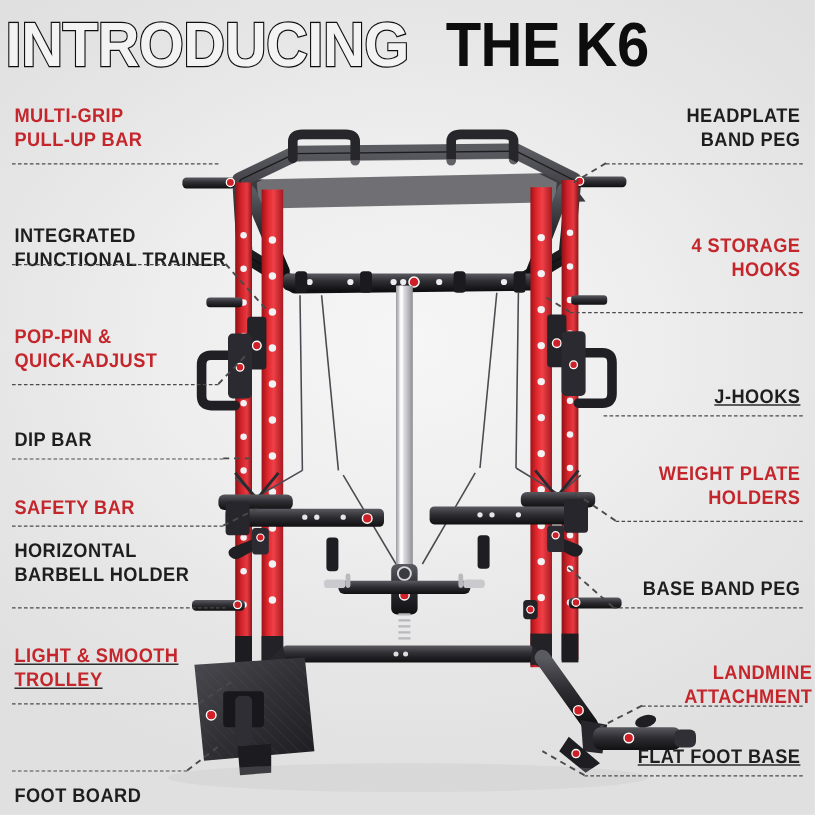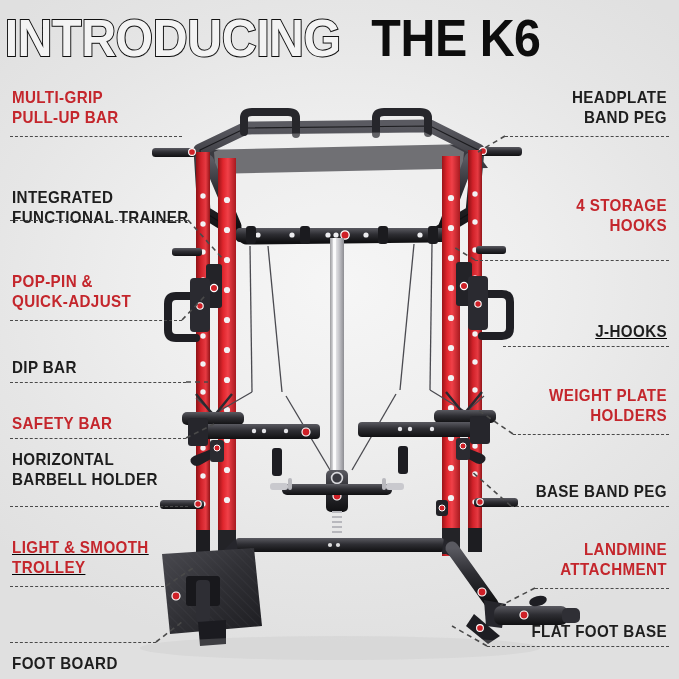--- a/index.html
+++ b/index.html
@@ -418,24 +418,24 @@
       <div class="rule" style="left: 503px; top: 346px; width: 166px;"></div>
       <div class="callout right c-red" style="left: 0px; width: 667px; top: 386px;">
         <div class="lab">WEIGHT PLATE
 HOLDERS</div>
       </div>
       <div class="rule" style="left: 513px; top: 434px; width: 156px;"></div>
       <div class="callout right c-dark" style="left: 0px; width: 667px; top: 482px;">
         <div class="lab">BASE BAND PEG</div>
       </div>
       <div class="rule" style="left: 511px; top: 506px; width: 158px;"></div>
-      <div class="callout right c-red" style="left: 0px; width: 667px; top: 540px;">
+      <div class="callout right c-red" style="left: 0px; width: 667px; top: 552px; padding-left: 10px;">
         <div class="lab">LANDMINE
 ATTACHMENT</div>
       </div>
       <div class="rule" style="left: 535px; top: 588px; width: 134px;"></div>
-      <div class="callout right c-dark" style="left: 0px; width: 667px; top: 622px;">
+      <div class="callout right c-dark" style="left: 0px; width: 667px; top: 622px; text-decoration: underline;">
         <div class="lab">FLAT FOOT BASE</div>
       </div>
       <div class="rule" style="left: 487px; top: 646px; width: 182px;"></div>
     </div>
 
 </div>
 
 </body></html>

